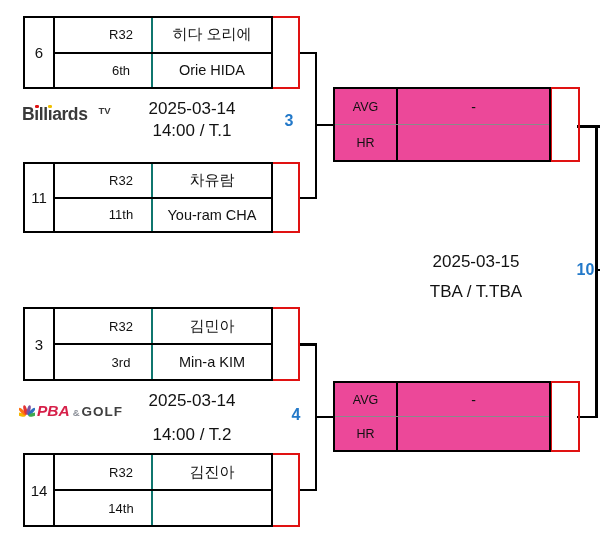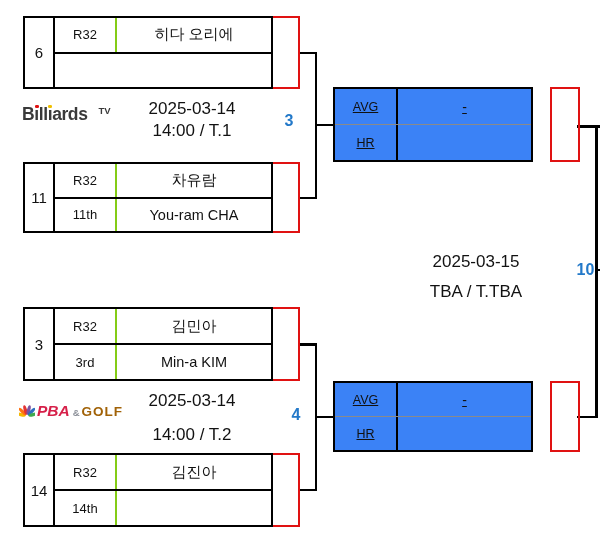--- a/index.html
+++ b/index.html
@@ -15,48 +15,48 @@
   .red-bracket{position:absolute;border:2.6px solid #e01212;background:transparent;z-index:1;box-sizing:border-box;}
   
   .match-card{
     position:absolute;left:23px;width:250px;box-sizing:border-box;
     border:2.5px solid #000;background:#fff;z-index:2;display:flex;
   }
   .seed-cell{width:28px;border-right:2px solid #000;display:flex;align-items:center;justify-content:center;font-size:15px;}
   .rows{flex:1;display:flex;flex-direction:column;}
   .row{flex:1;display:flex;}
   .row.first{border-bottom:2px solid #000;}
-  .round-cell{width:60px;border-right:2px solid #84cc16;display:flex;align-items:center;justify-content:center;font-size:13px;}
+  .round-cell{width:60px;border-right:2px solid #0f766e;display:flex;align-items:center;justify-content:center;font-size:13px;margin-left:36px;}
   .name-cell{flex:1;display:flex;align-items:center;justify-content:center;font-size:15px;text-align:right;}
   .name-kr{font-size:15px;}
   .name-en{font-size:14.5px;}
   
   .stats-card{
-    position:absolute;left:333px;width:200px;box-sizing:border-box;
-    border:2.5px solid #000;background:#3b82f6;z-index:2;display:flex;flex-direction:column;text-decoration:underline;
+    position:absolute;left:333px;width:218px;box-sizing:border-box;
+    border:2.5px solid #000;background:#ec4899;z-index:2;display:flex;flex-direction:column;
   }
   .stats-row{flex:1;display:flex;}
   .stats-row.first{border-bottom:1.5px solid #8a8a8a;}
   .stats-label{width:61px;border-right:2px solid #000;display:flex;align-items:center;justify-content:center;font-size:12.5px;}
   .stats-value{flex:1;display:flex;align-items:center;justify-content:center;font-size:14px;}
   
   .sched{position:absolute;width:150px;text-align:center;font-size:17px;font-weight:500;color:#121212;}
   .table-no{position:absolute;text-align:center;font-size:16px;font-weight:bold;color:#2379c9;line-height:20px;}
   
   .btv{position:absolute;left:22px;top:104px;font-weight:800;font-size:17.5px;color:#3a3a3a;letter-spacing:-0.4px;white-space:nowrap;}
   .btv .ichar{position:relative;display:inline-block;}
   .btv .idot{position:absolute;width:3.6px;height:3.6px;border-radius:1.2px;top:0.5px;left:0.8px;}
   .btv .idot.red{background:#e01212;}
   .btv .idot.yellow{background:#f0c000;}
   .btv sup{font-size:9.5px;font-weight:800;letter-spacing:0;vertical-align:6px;margin-left:11px;}
   
   .pba{position:absolute;left:19px;top:402px;display:flex;align-items:center;white-space:nowrap;}
   .pba .pba-word{color:#d62049;font-weight:800;font-size:15.5px;font-style:italic;letter-spacing:0;}
   .pba .amp{color:#8b8f98;font-size:9.5px;font-weight:700;margin:2px 2px 0 3px;}
-  .pba .golf-word{color:#a16207;font-weight:700;font-size:13.5px;letter-spacing:1px;margin-top:1px;}
+  .pba .golf-word{color:#404040;font-weight:700;font-size:13.5px;letter-spacing:1px;margin-top:1px;}
   .pba svg{margin-right:2px;}
 </style>
 </head>
 <body>
 
 <div id="canvas">
 
   <div class="red-bracket" style="left:270px;top:16px;width:30px;height:73px;"></div>
   <div class="red-bracket" style="left:270px;top:162px;width:30px;height:71px;"></div>
   <div class="red-bracket" style="left:270px;top:307px;width:30px;height:74px;"></div>
@@ -78,20 +78,22 @@
   <div class="line h" style="left:595px;top:268.8px;width:5px;"></div>
 
   <div class="match-card" style="top:16px;height:73px;">
     <div class="seed-cell">6</div>
     <div class="rows">
       <div class="row first">
         <div class="round-cell">R32</div>
         <div class="name-cell name-kr">히다 오리에</div>
       </div>
       <div class="row">
+        <div class="round-cell">6th</div>
+        <div class="name-cell name-en">Orie HIDA</div>
       </div>
     </div>
   </div>
 
   <div class="match-card" style="top:162px;height:71px;">
     <div class="seed-cell">11</div>
     <div class="rows">
       <div class="row first">
         <div class="round-cell">R32</div>
         <div class="name-cell name-kr">차유람</div>

